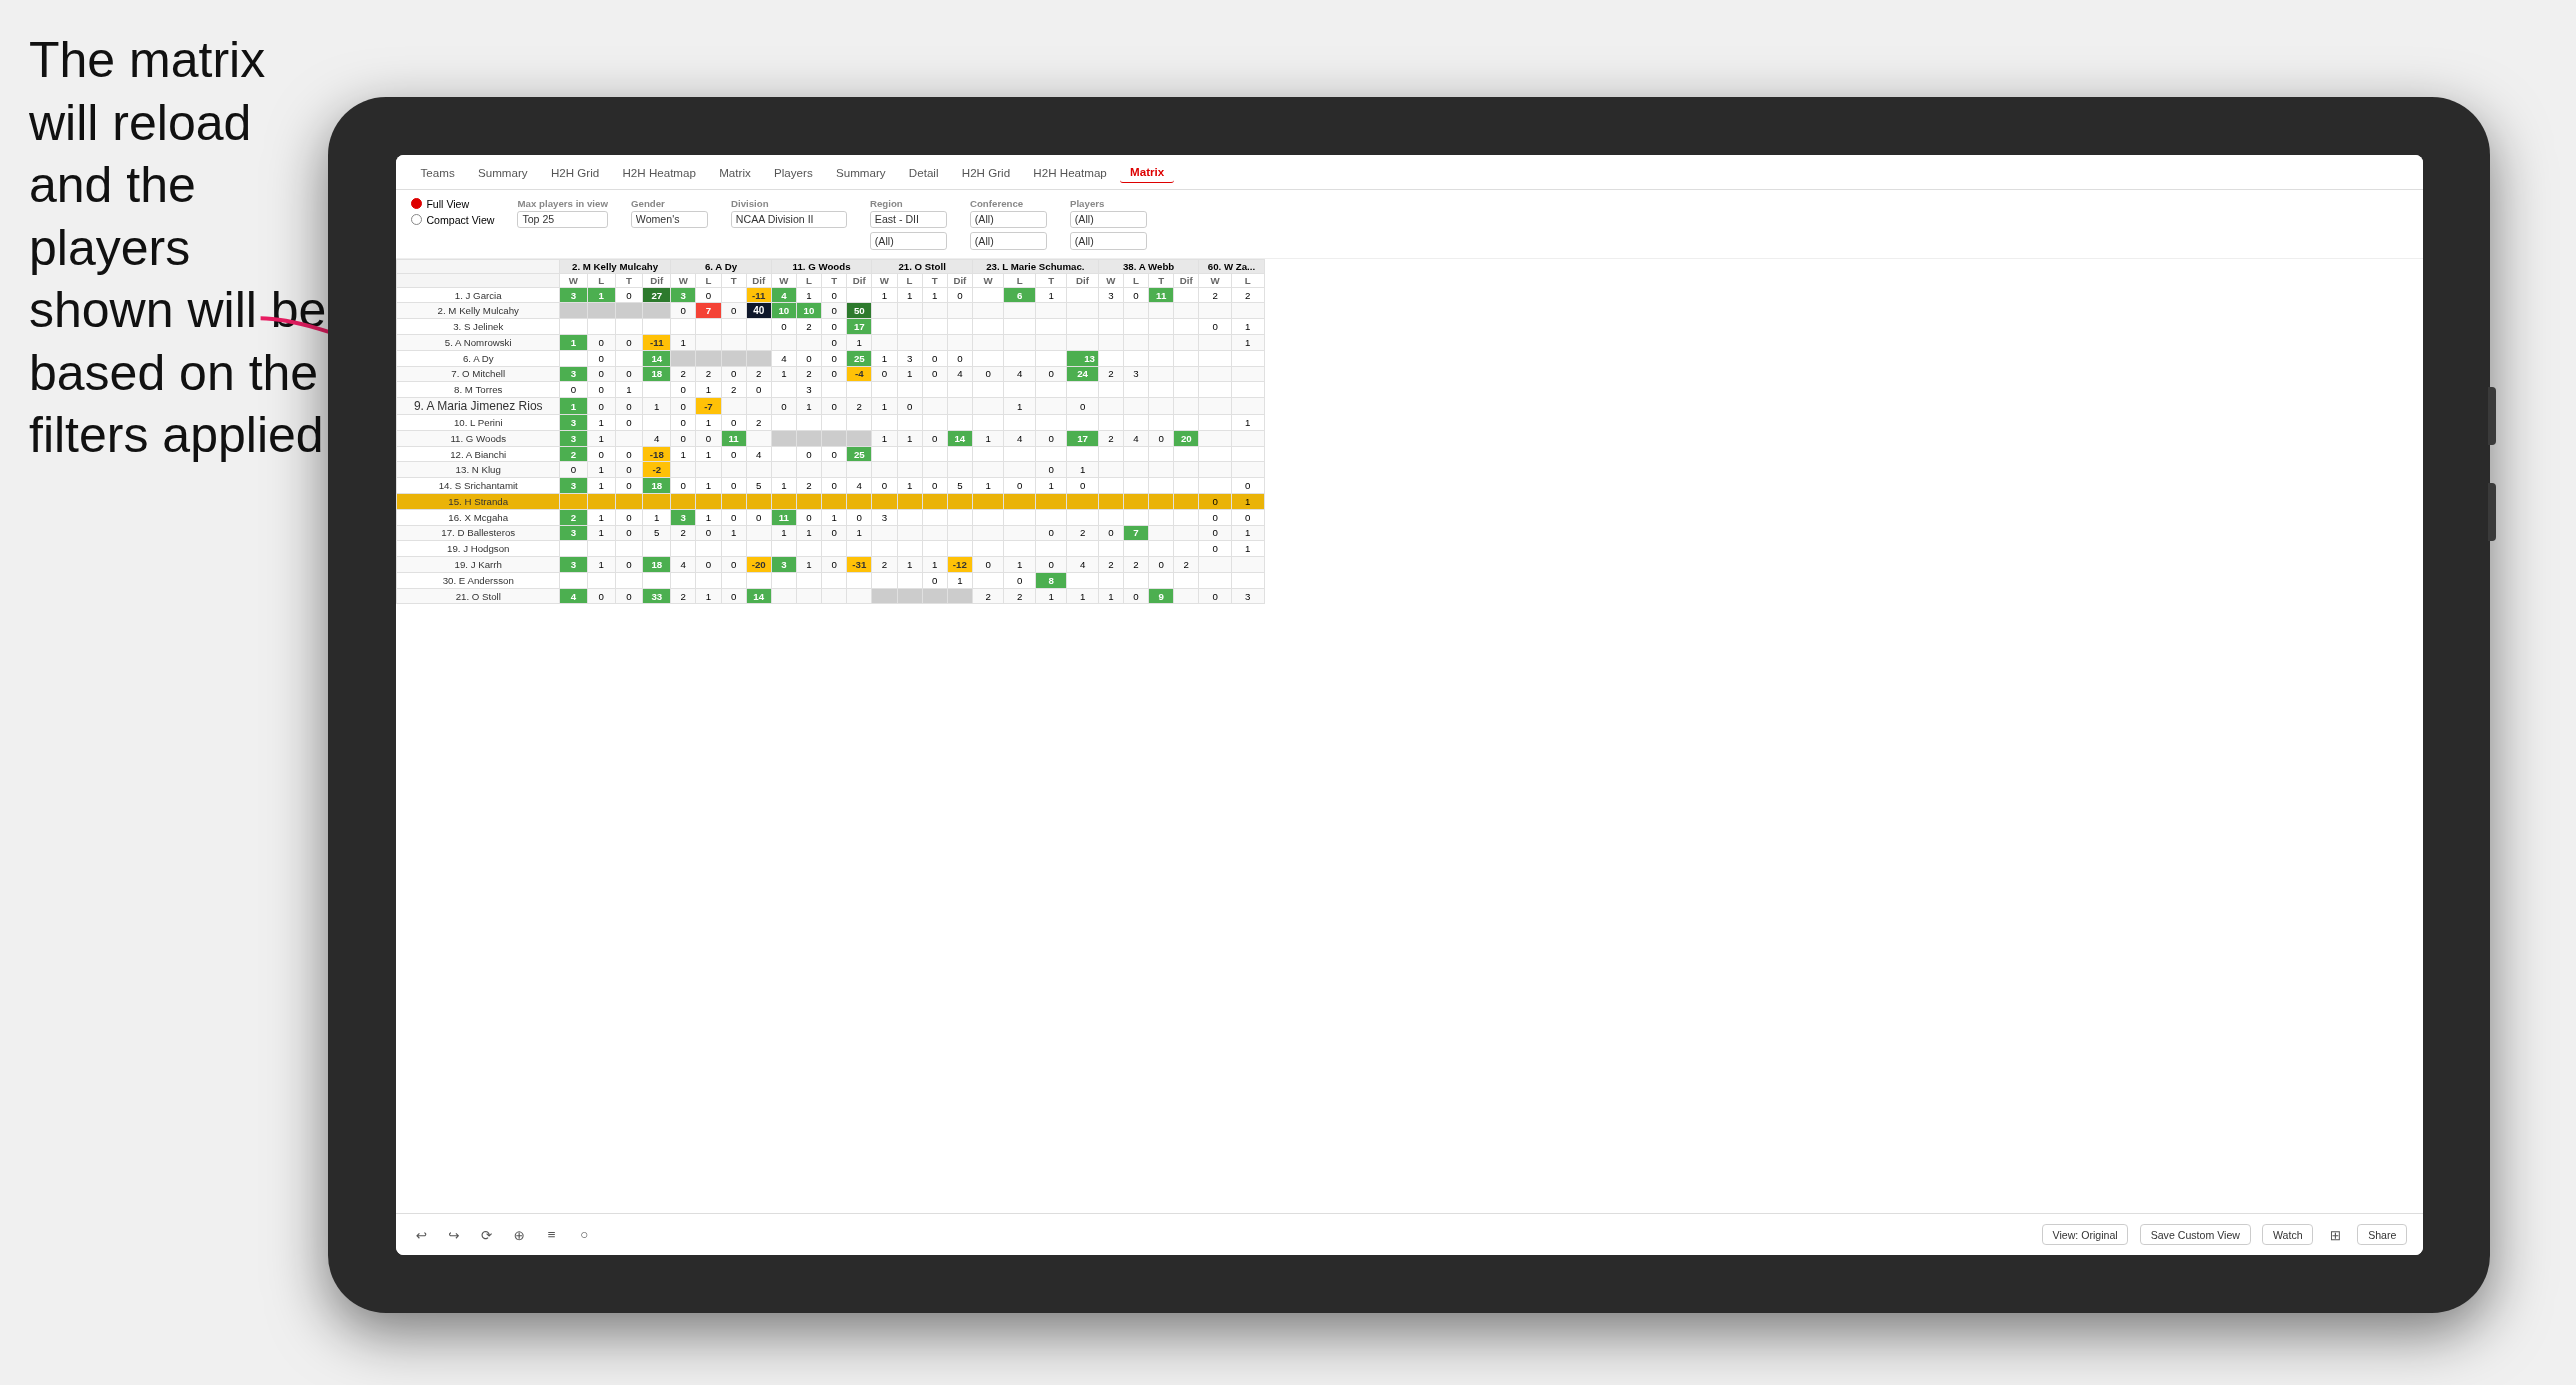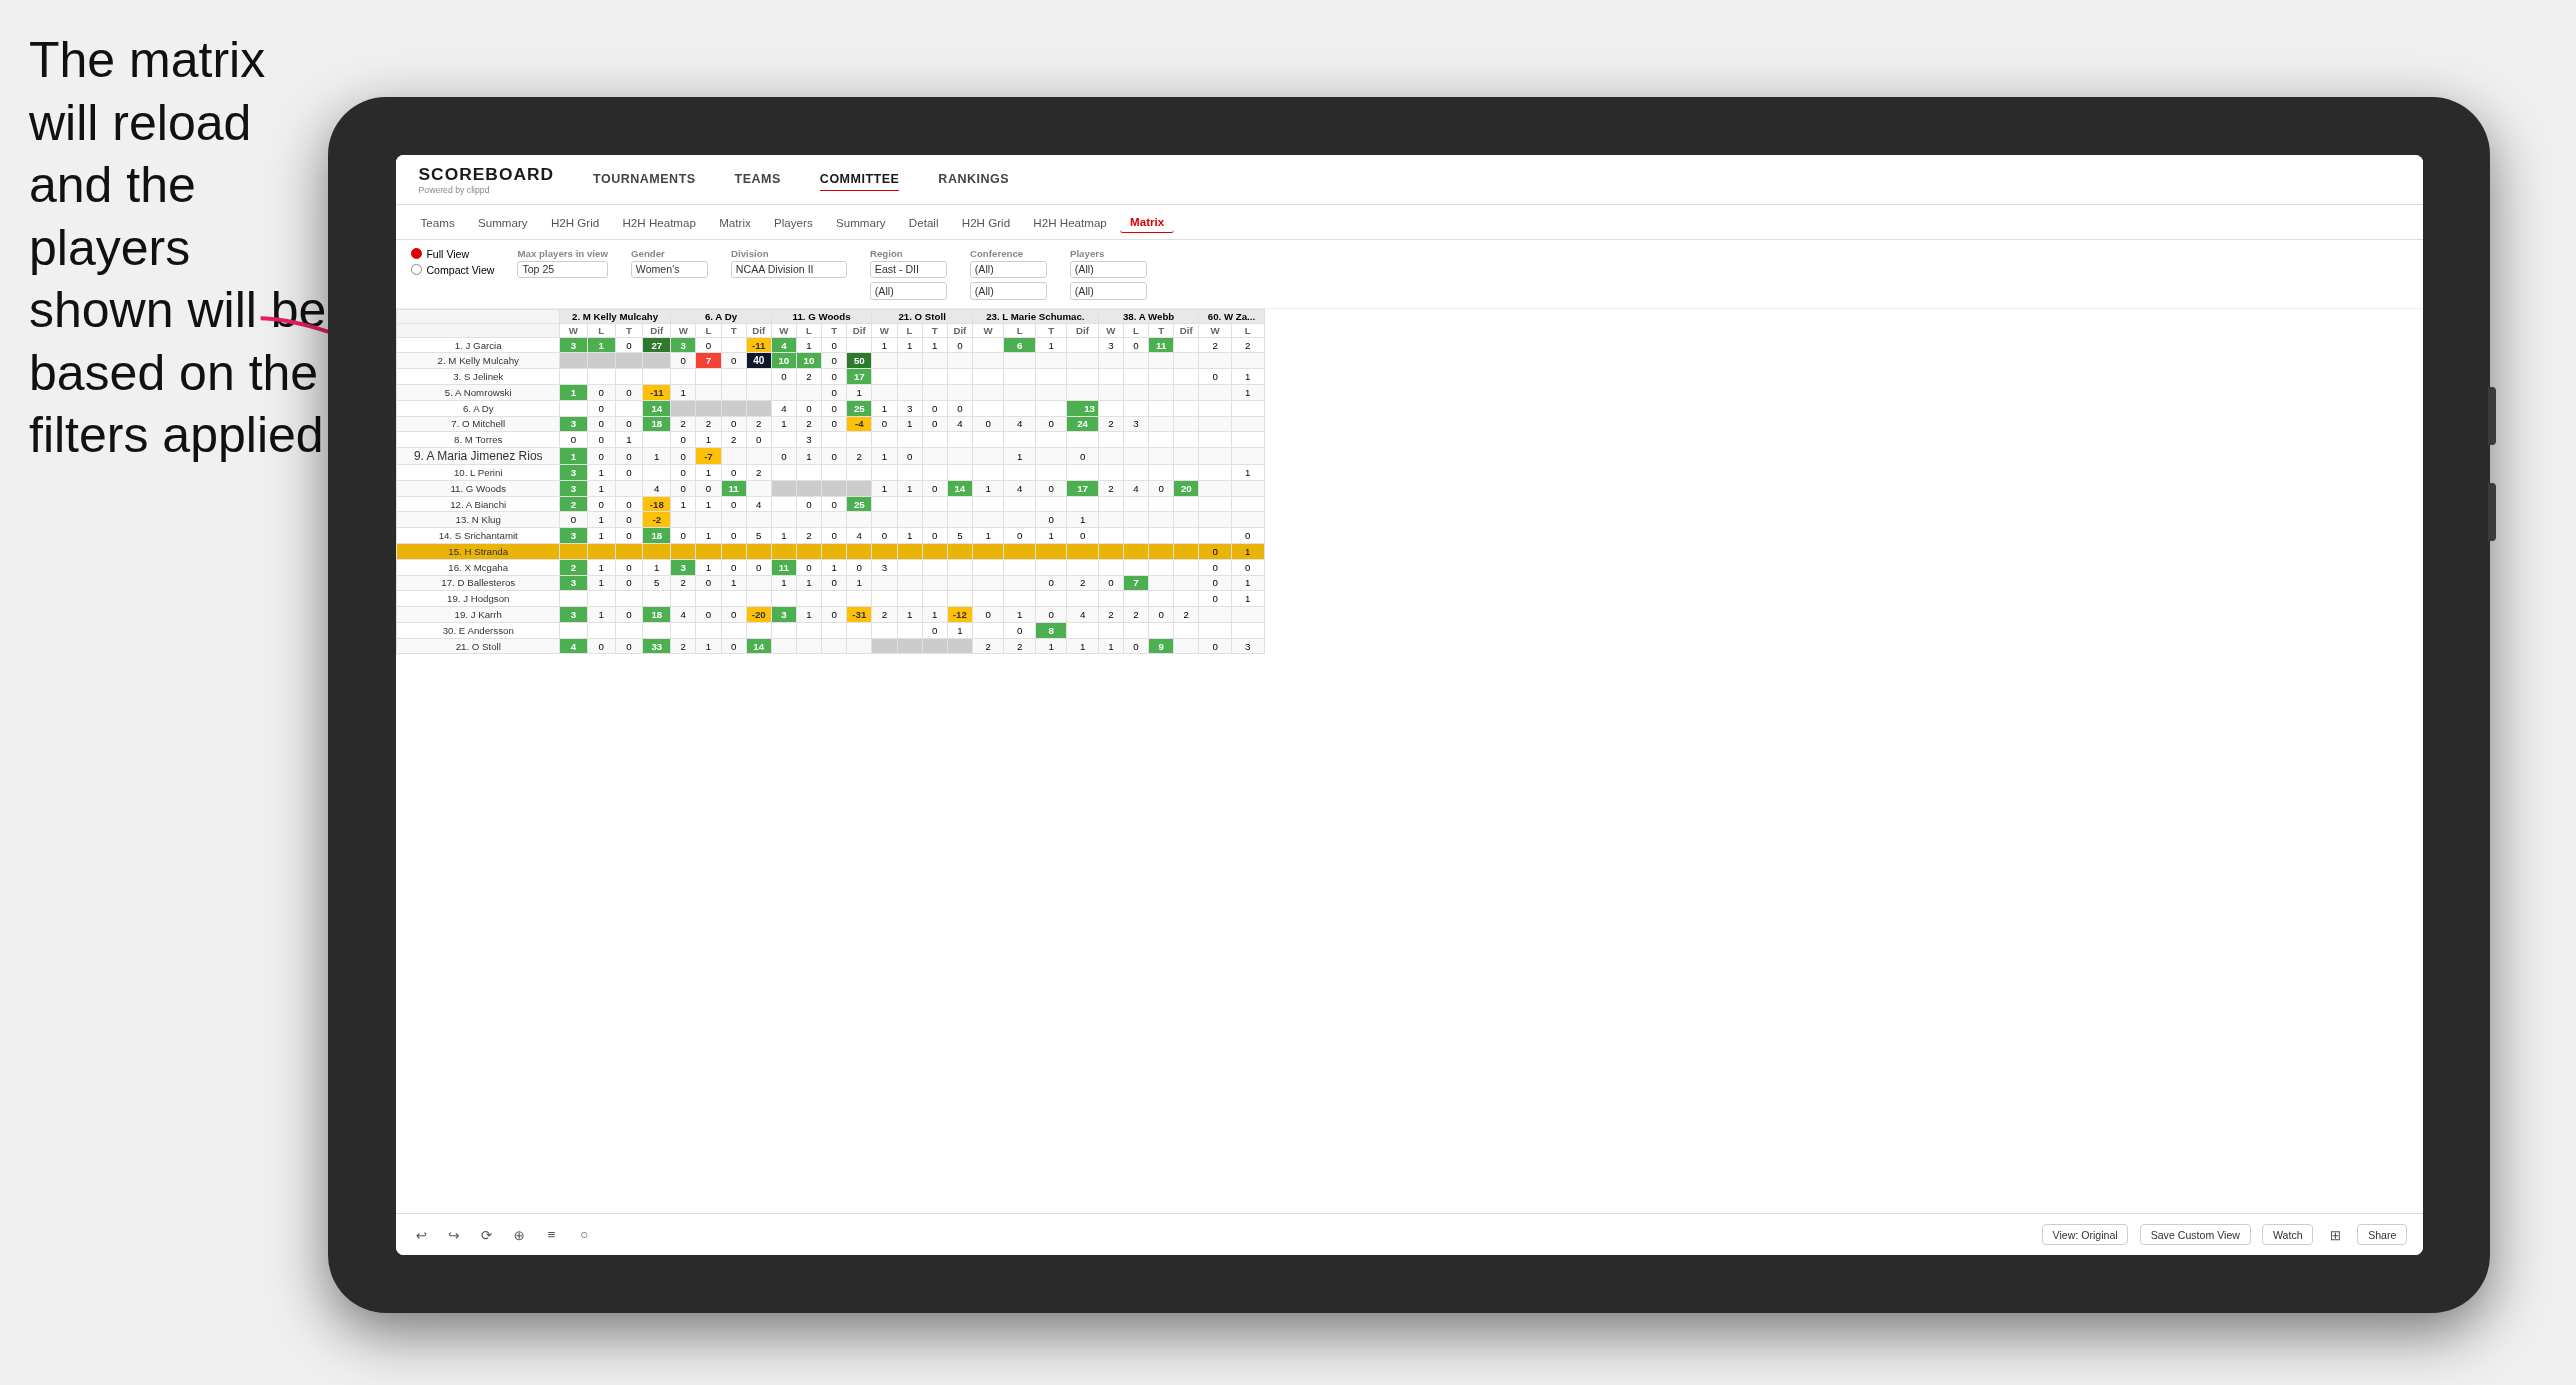--- a/index.html
+++ b/index.html
@@ -298,32 +298,20 @@
   </defs>
   <path d="M 40,20 C 100,20 250,80 350,160" stroke="#e91e63" stroke-width="4" fill="none" marker-end="url(#arrowhead)"></path>
 </svg>
 
 <div class="tablet-frame">
   <div class="side-btn side-btn-top"></div>
   <div class="side-btn side-btn-bottom"></div>
 
   <div class="tablet-screen">
 
-    <div class="app-header">
-      <div class="scoreboard-logo">
-        <span class="logo-title">SCOREBOARD</span>
-        <span class="logo-sub">Powered by clippd</span>
-      </div>
-      <div class="nav-items">
-        <div class="nav-item">TOURNAMENTS</div>
-        <div class="nav-item">TEAMS</div>
-        <div class="nav-item active">COMMITTEE</div>
-        <div class="nav-item">RANKINGS</div>
-      </div>
-    </div>
 
     <div class="sub-nav">
       <div class="sub-nav-item">Teams</div>
       <div class="sub-nav-item">Summary</div>
       <div class="sub-nav-item">H2H Grid</div>
       <div class="sub-nav-item">H2H Heatmap</div>
       <div class="sub-nav-item">Matrix</div>
       <div class="sub-nav-item">Players</div>
       <div class="sub-nav-item">Summary</div>
       <div class="sub-nav-item">Detail</div>

